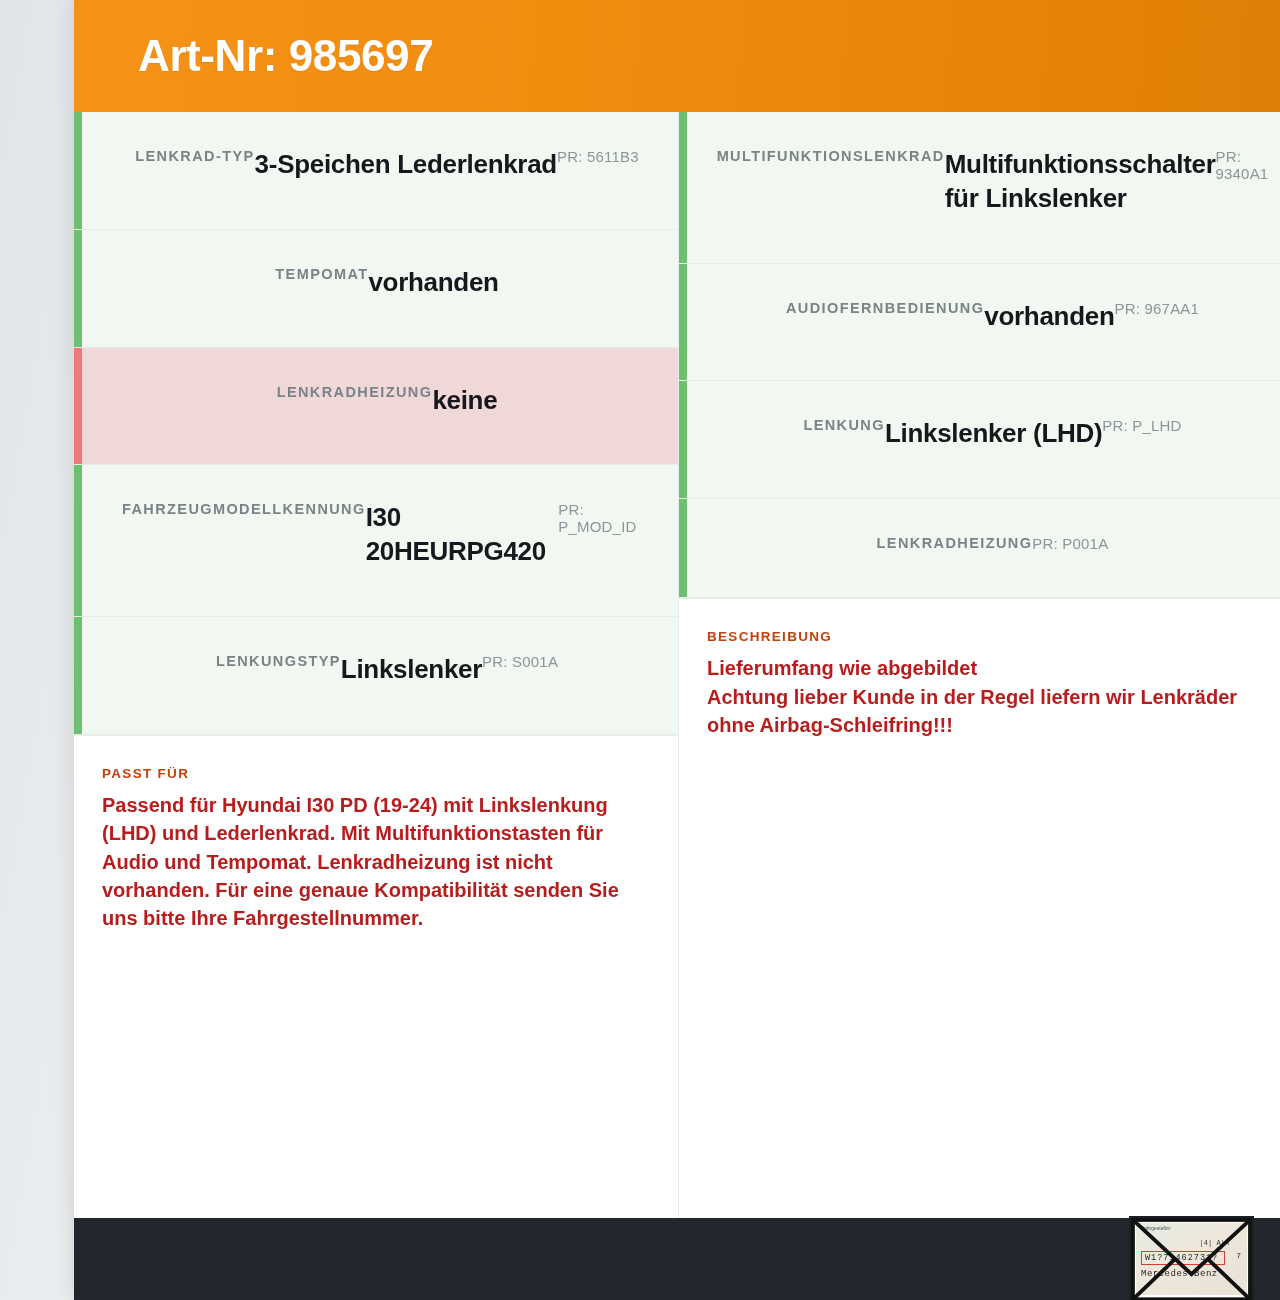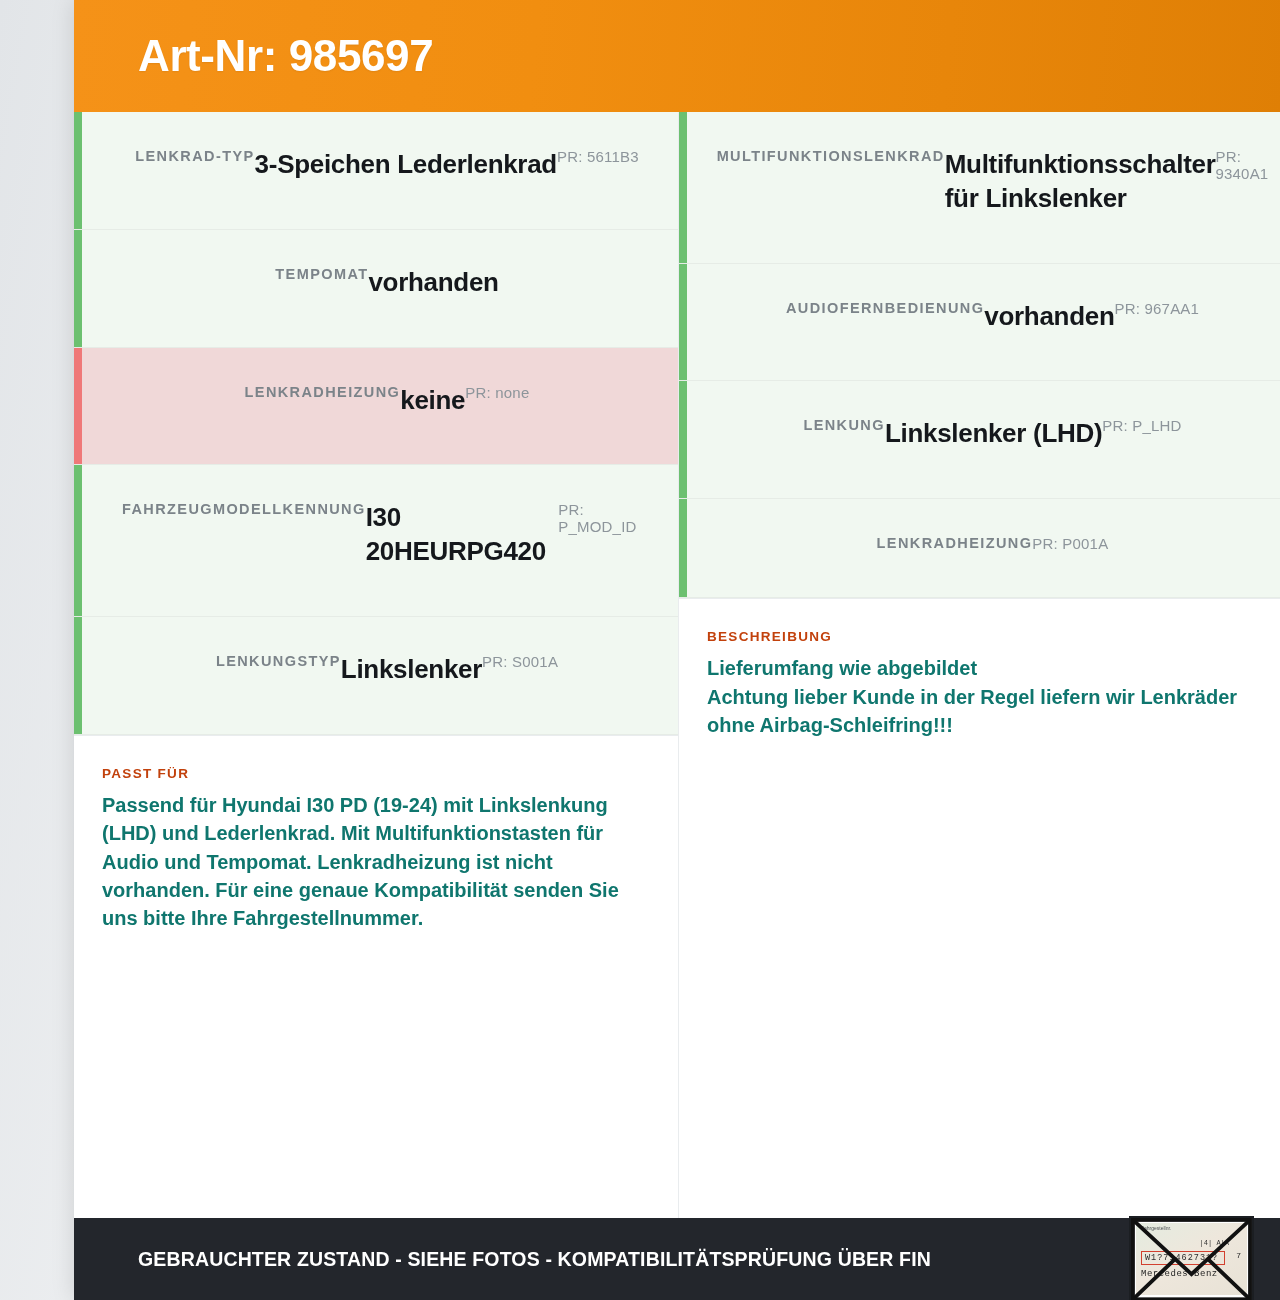--- a/index.html
+++ b/index.html
@@ -123,21 +123,21 @@
     font-size: 13.5px;
     font-weight: 700;
     letter-spacing: 1.3px;
     color: #c2410c;
     text-transform: uppercase;
     margin-bottom: 10px;
   }
   .prose-text {
     font-size: 20px;
     font-weight: 600;
-    color: #0f766e;
+    color: #b91c1c;
     line-height: 1.42;
     white-space: pre-line;
   }
 
   
   .footer {
     flex: 0 0 82px;
     height: 82px;
     background: #23262c;
     display: flex;
@@ -239,21 +239,20 @@
         </div>
 
         <div class="spec">
           <div class="spec-label">TEMPOMAT</div>
           <div class="spec-value">vorhanden</div>
         </div>
 
         <div class="spec neg">
           <div class="spec-label">LENKRADHEIZUNG</div>
           <div class="spec-value">keine</div>
-          <div class="spec-pr">PR: none</div>
         </div>
 
         <div class="spec">
           <div class="spec-label">FAHRZEUGMODELLKENNUNG</div>
           <div class="spec-value">I30 20HEURPG420</div>
           <div class="spec-pr">PR: P_MOD_ID</div>
         </div>
 
         <div class="spec">
           <div class="spec-label">LENKUNGSTYP</div>
@@ -296,21 +295,20 @@
         <div class="prose">
           <div class="prose-label">BESCHREIBUNG</div>
           <div class="prose-text">Lieferumfang wie abgebildet
 Achtung lieber Kunde in der Regel liefern wir Lenkräder ohne Airbag-Schleifring!!!</div>
         </div>
 
       </div>
     </div>
 
     <div class="footer">
-      <div class="footer-text">GEBRAUCHTER ZUSTAND - SIEHE FOTOS - KOMPATIBILITÄTSPRÜFUNG ÜBER FIN</div>
 
       <div class="footer-badge">
         <div class="badge-doc">
           <div class="badge-doc-title">Fahrgestellnr.</div>
           <div class="badge-alpha">|4|  A|A</div>
           <div class="badge-vin-box">
             <div class="badge-vin">W1?71462731?</div>
           </div>
           <div class="badge-extra">7</div>
           <div class="badge-brand">Mercedes-Benz</div>

